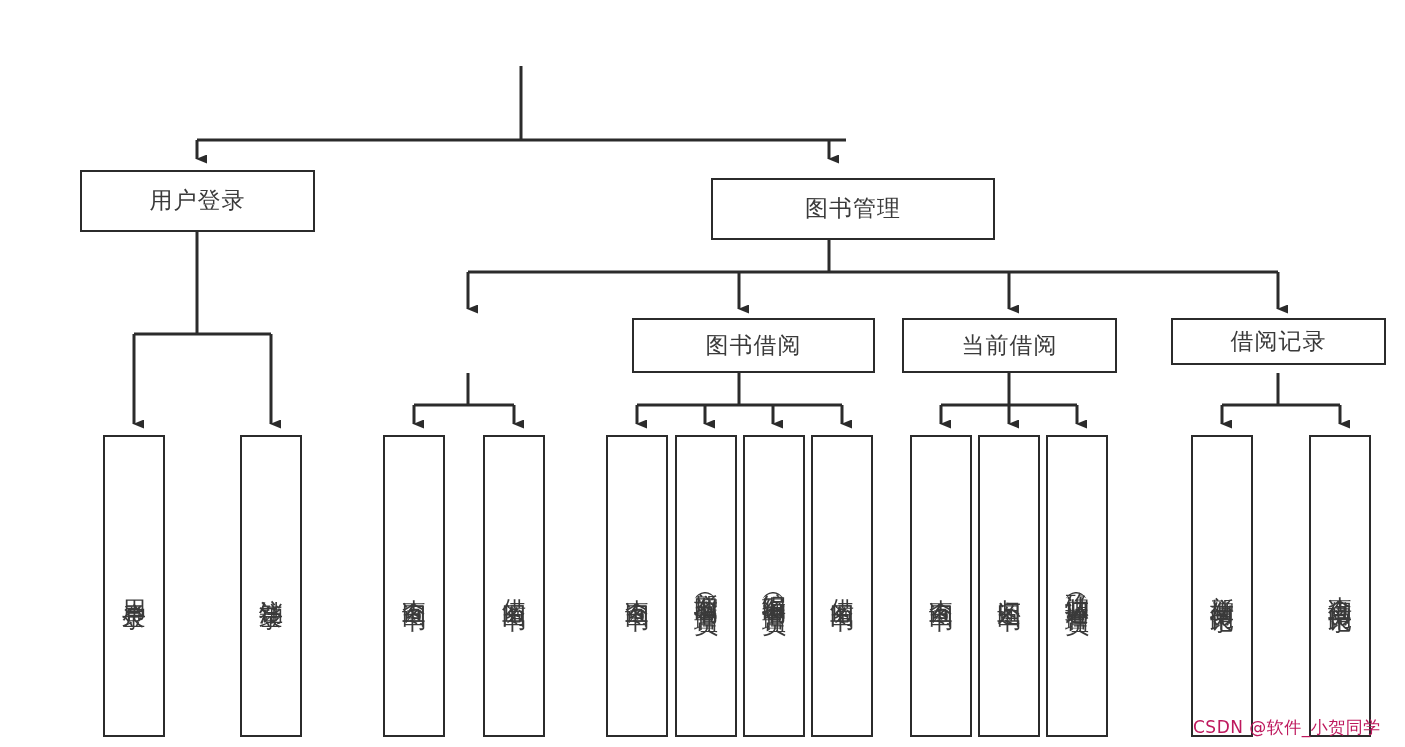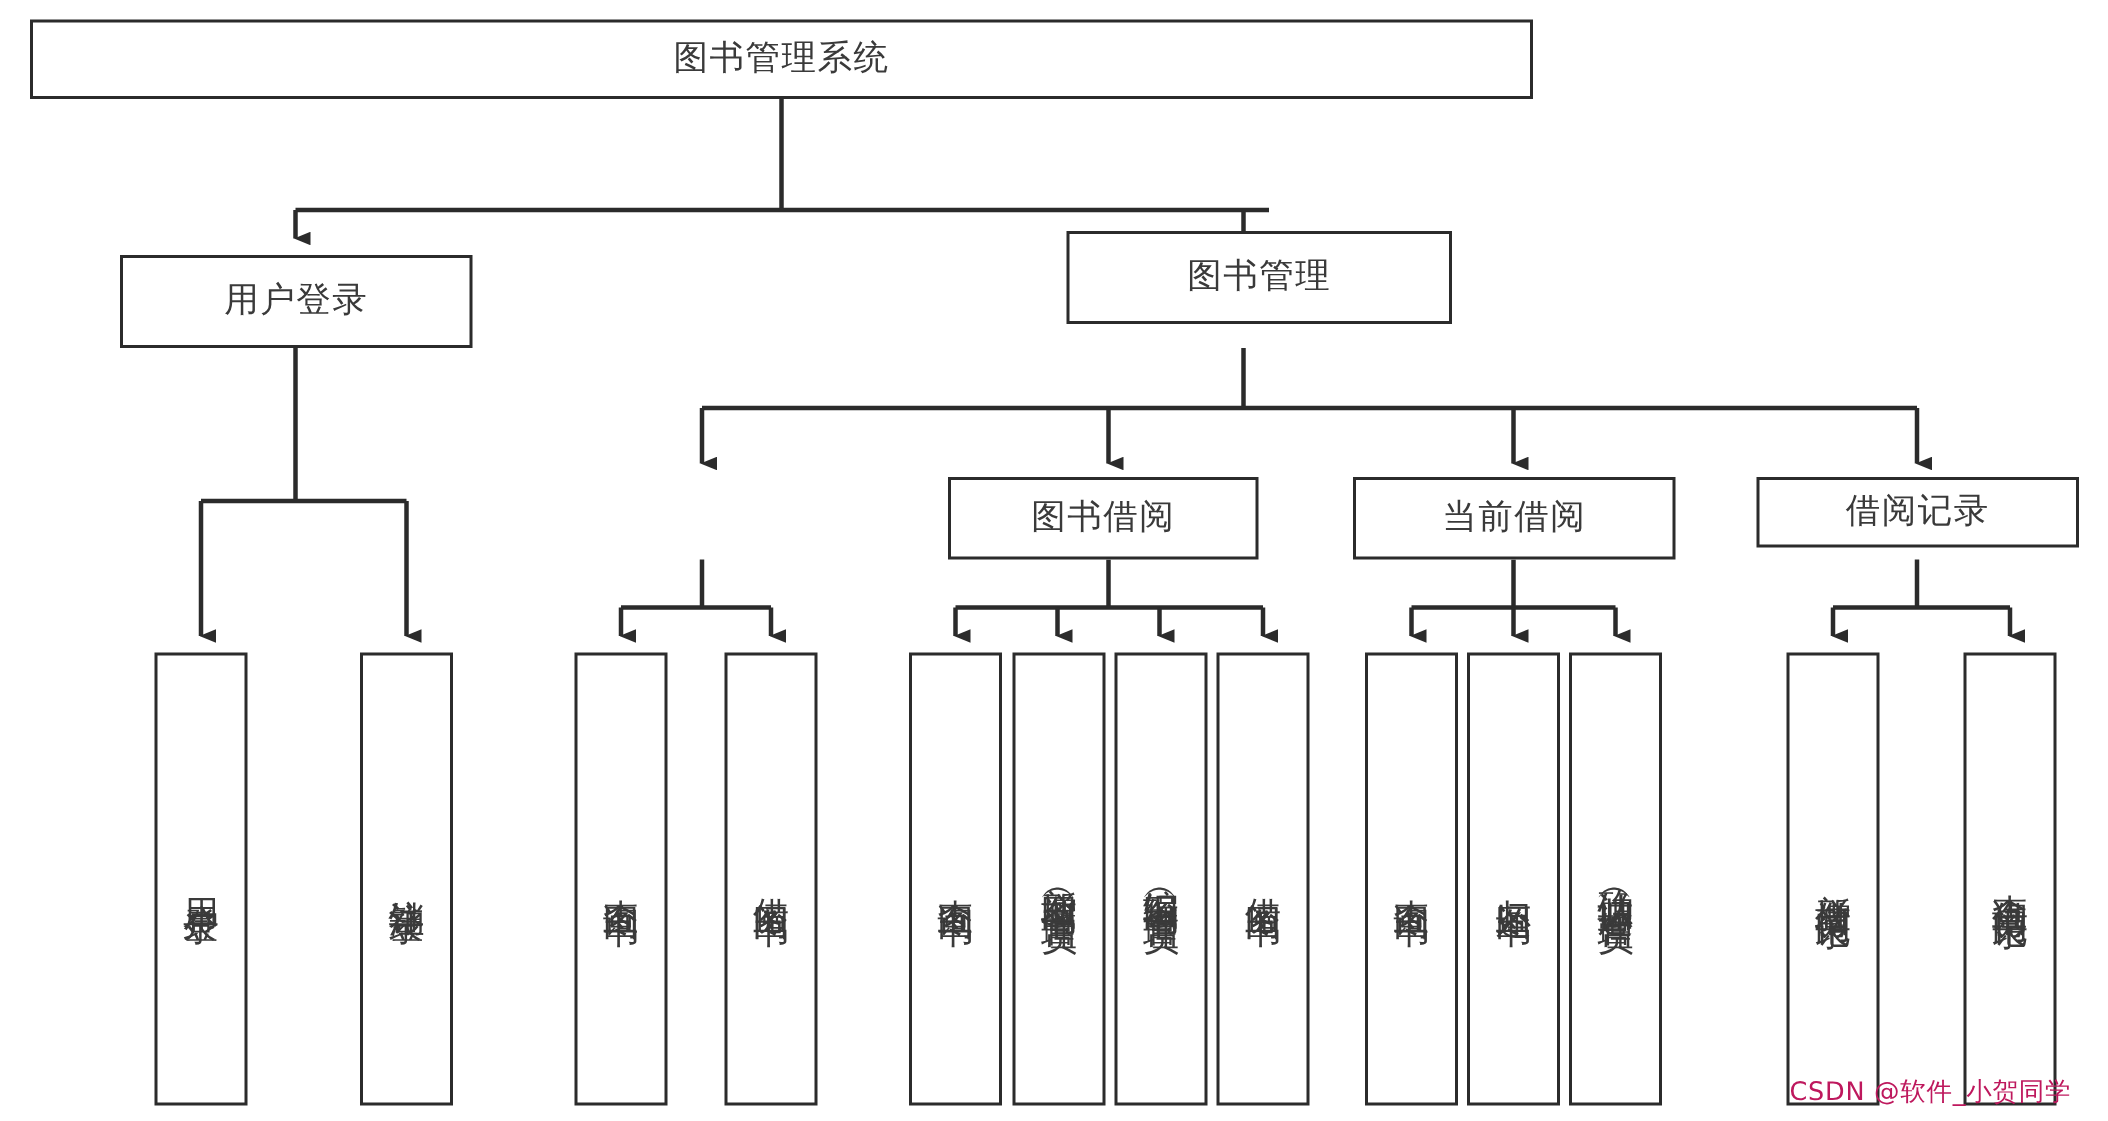--- a/index.html
+++ b/index.html
@@ -120,34 +120,31 @@
     </g>
 
     <g stroke="#2b2b2b" stroke-width="3" fill="none">
       <path d="M 1278,373 L 1278,405"></path>
       <path d="M 1222,405 L 1340,405"></path>
       <path d="M 1222,405 L 1222,424" marker-end="url(#arrowhead)"></path>
       <path d="M 1340,405 L 1340,424" marker-end="url(#arrowhead)"></path>
     </g>
   </svg>
 
-  <div class="node-box horiz" style="left:20px; top:13px; width:1002px; height:53px;">
-    <span class="lbl">图书管理系统</span>
-  </div>
 
   <div class="node-box horiz" style="left:80px; top:170px; width:235px; height:62px;">
     <span class="lbl">用户登录</span>
   </div>
 
-  <div class="node-box horiz" style="left:711px; top:154px; width:257px; height:62px;">
+  <div class="node-box horiz" style="left:711px; top:178px; width:284px; height:62px;">
     <span class="lbl">图书管理</span>
   </div>
 
 
-  <div class="node-box horiz" style="left:632px; top:318px; width:207px; height:55px;justify-content:center;">
+  <div class="node-box horiz" style="left:632px; top:318px; width:243px; height:55px;justify-content:center;">
     <span class="lbl">图书借阅</span>
   </div>
 
   <div class="node-box horiz" style="left:902px; top:318px; width:215px; height:55px;">
     <span class="lbl">当前借阅</span>
   </div>
 
   <div class="node-box horiz" style="left:1171px; top:318px; width:215px; height:47px;">
     <span class="lbl">借阅记录</span>
   </div>

